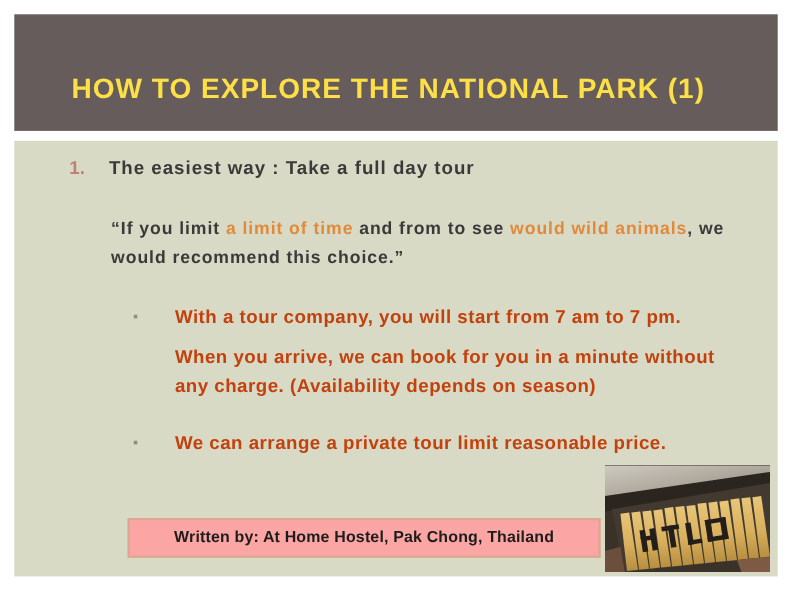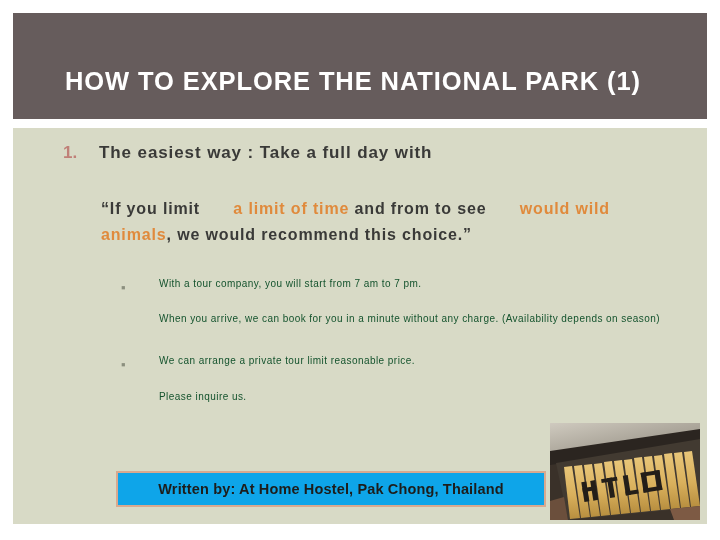--- a/index.html
+++ b/index.html
@@ -26,21 +26,21 @@
     left: 13px;
     top: 13px;
     width: 694px;
     height: 106px;
     background: #665c5c;
     display: flex;
     align-items: center;
     box-sizing: border-box;
   }
   .title-text {
-    color: #ffffff;
+    color: #fde047;
     font-family: "Liberation Sans", sans-serif;
     font-weight: bold;
     font-size: 25.5px;
     letter-spacing: 0.9px;
     line-height: 1.1;
     padding-left: 52px;
     padding-top: 30px;
     white-space: nowrap;
   }
 
@@ -84,21 +84,21 @@
     position: absolute;
     left: 88px;
     top: 68px;
     width: 570px;
     color: #3a3a38;
     font-size: 16px;
     font-weight: bold;
     letter-spacing: 0.85px;
     line-height: 1.62;
   }
-  .hl { color: #e08a3c; margin-left: 28px; }
+  .hl { color: #e08a3c; }
 
   
   .bullets {
     position: absolute;
     left: 108px;
     top: 148px;
     width: 560px;
   }
   .bullet-row {
     display: flex;
@@ -106,49 +106,49 @@
   }
   .bullet-row + .bullet-row { margin-top: 27px; }
   .bullet-mark {
     flex: 0 0 38px;
     color: #8b8f7e;
     font-size: 13px;
     line-height: 1.55;
     padding-top: 2px;
   }
   .bullet-body {
-    color: #14532d;
-    font-size: 10px;
-    font-weight: normal;
+    color: #c2410c;
+    font-size: 17px;
+    font-weight: bold;
     letter-spacing: 0.45px;
     line-height: 1.52;
   }
   .bullet-body p { margin: 0; }
-  .bullet-body p + p { margin-top: 20px; }
+  .bullet-body p + p { margin-top: 10px; }
 
   
   .photo {
     position: absolute;
     left: 550px;
     top: 423px;
     width: 150px;
     height: 97px;
     overflow: hidden;
     background: #2a2621;
   }
   .photo svg { display: block; }
 
   
   .written-box {
     position: absolute;
     left: 116px;
     top: 471px;
     width: 430px;
     height: 36px;
-    background: #0ea5e9;
+    background: #fca5a5;
     border: 2px solid #d9a98f;
     box-sizing: border-box;
     display: flex;
     align-items: center;
     justify-content: center;
   }
   .written-text {
     color: #1d1d1b;
     font-size: 14.5px;
     font-weight: bold;
@@ -162,42 +162,41 @@
 <div class="slide">
 
   <div class="title-band">
     <div class="title-text">HOW TO EXPLORE THE NATIONAL PARK (1)</div>
   </div>
 
   <div class="body-panel">
 
     <div class="num-item">
       <span class="num-marker">1.</span>
-      <span class="num-label">The easiest way : Take a full day with</span>
+      <span class="num-label">The easiest way : Take a full day tour</span>
     </div>
 
     <div class="quote-block">
       <span>“If you limit </span><span class="hl">a limit of time</span><span> and from to see </span><span class="hl">would wild animals</span><span>, we would recommend this choice.”</span>
     </div>
 
     <div class="bullets">
 
       <div class="bullet-row">
         <span class="bullet-mark">▪</span>
         <div class="bullet-body">
           <p>With a tour company, you will start from 7 am to 7 pm.</p>
           <p>When you arrive, we can book for you in a minute without any charge. (Availability depends on season)</p>
         </div>
       </div>
 
       <div class="bullet-row">
         <span class="bullet-mark">▪</span>
         <div class="bullet-body">
           <p>We can arrange a private tour limit reasonable price.</p>
-          <p>Please inquire us.</p>
         </div>
       </div>
 
     </div>
   </div>
 
   <div class="photo">
     <svg width="150" height="97" viewBox="0 0 150 97">
       <defs>
         <linearGradient id="wood" x1="0" y1="0" x2="0" y2="1">

